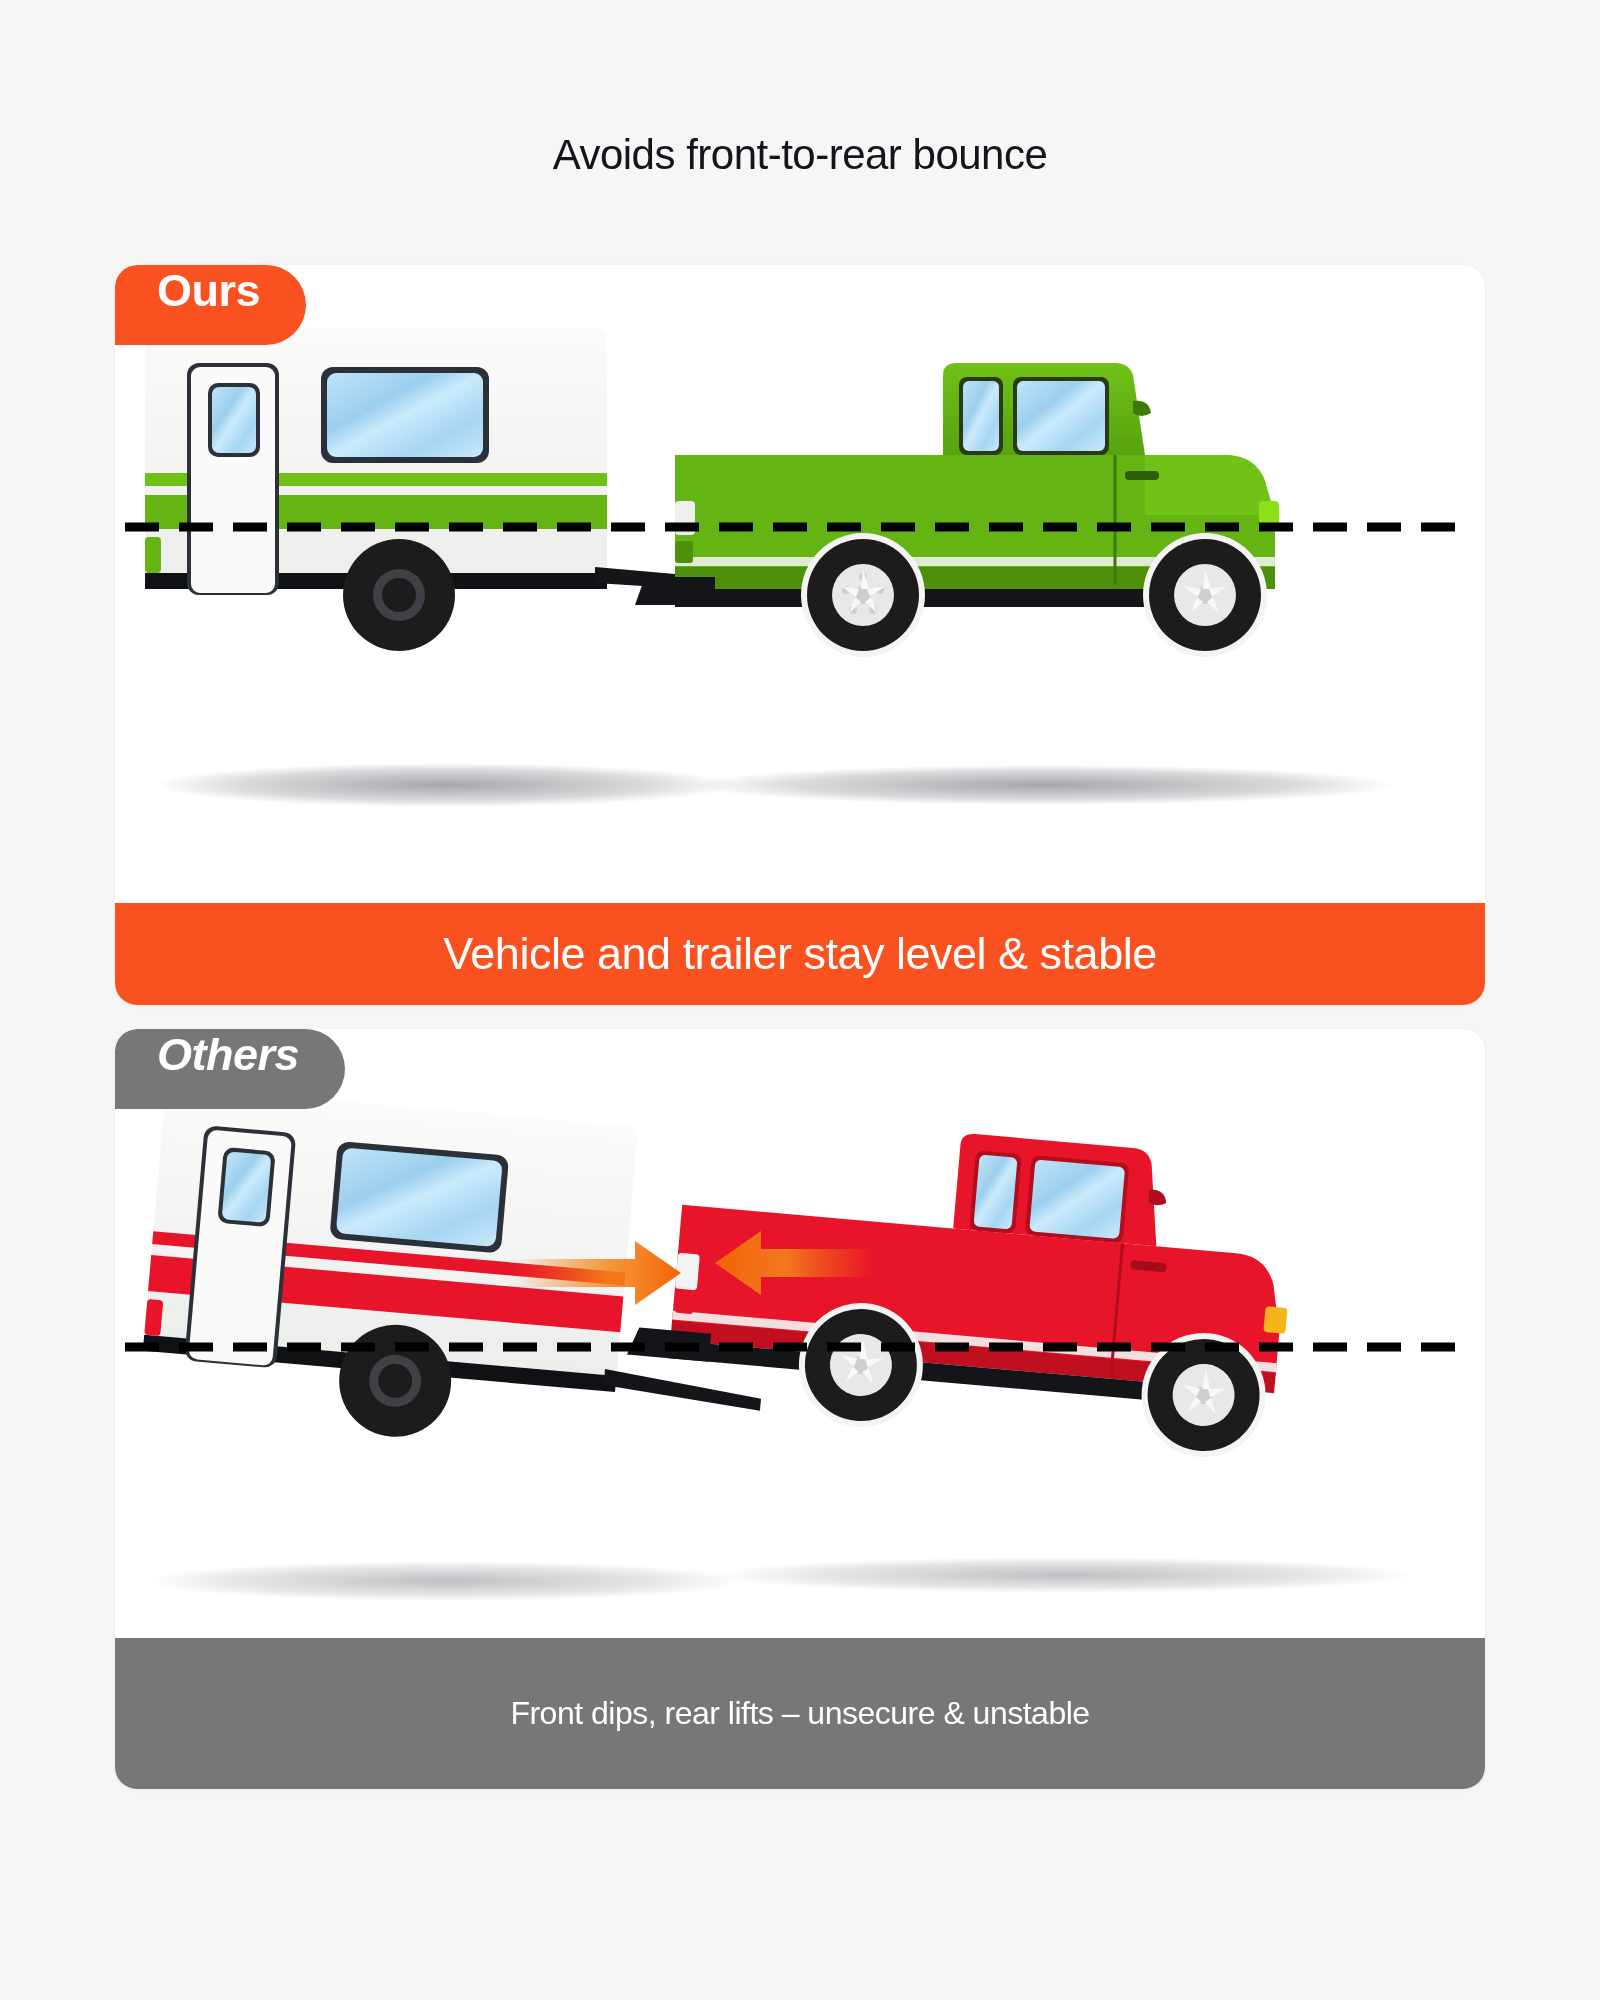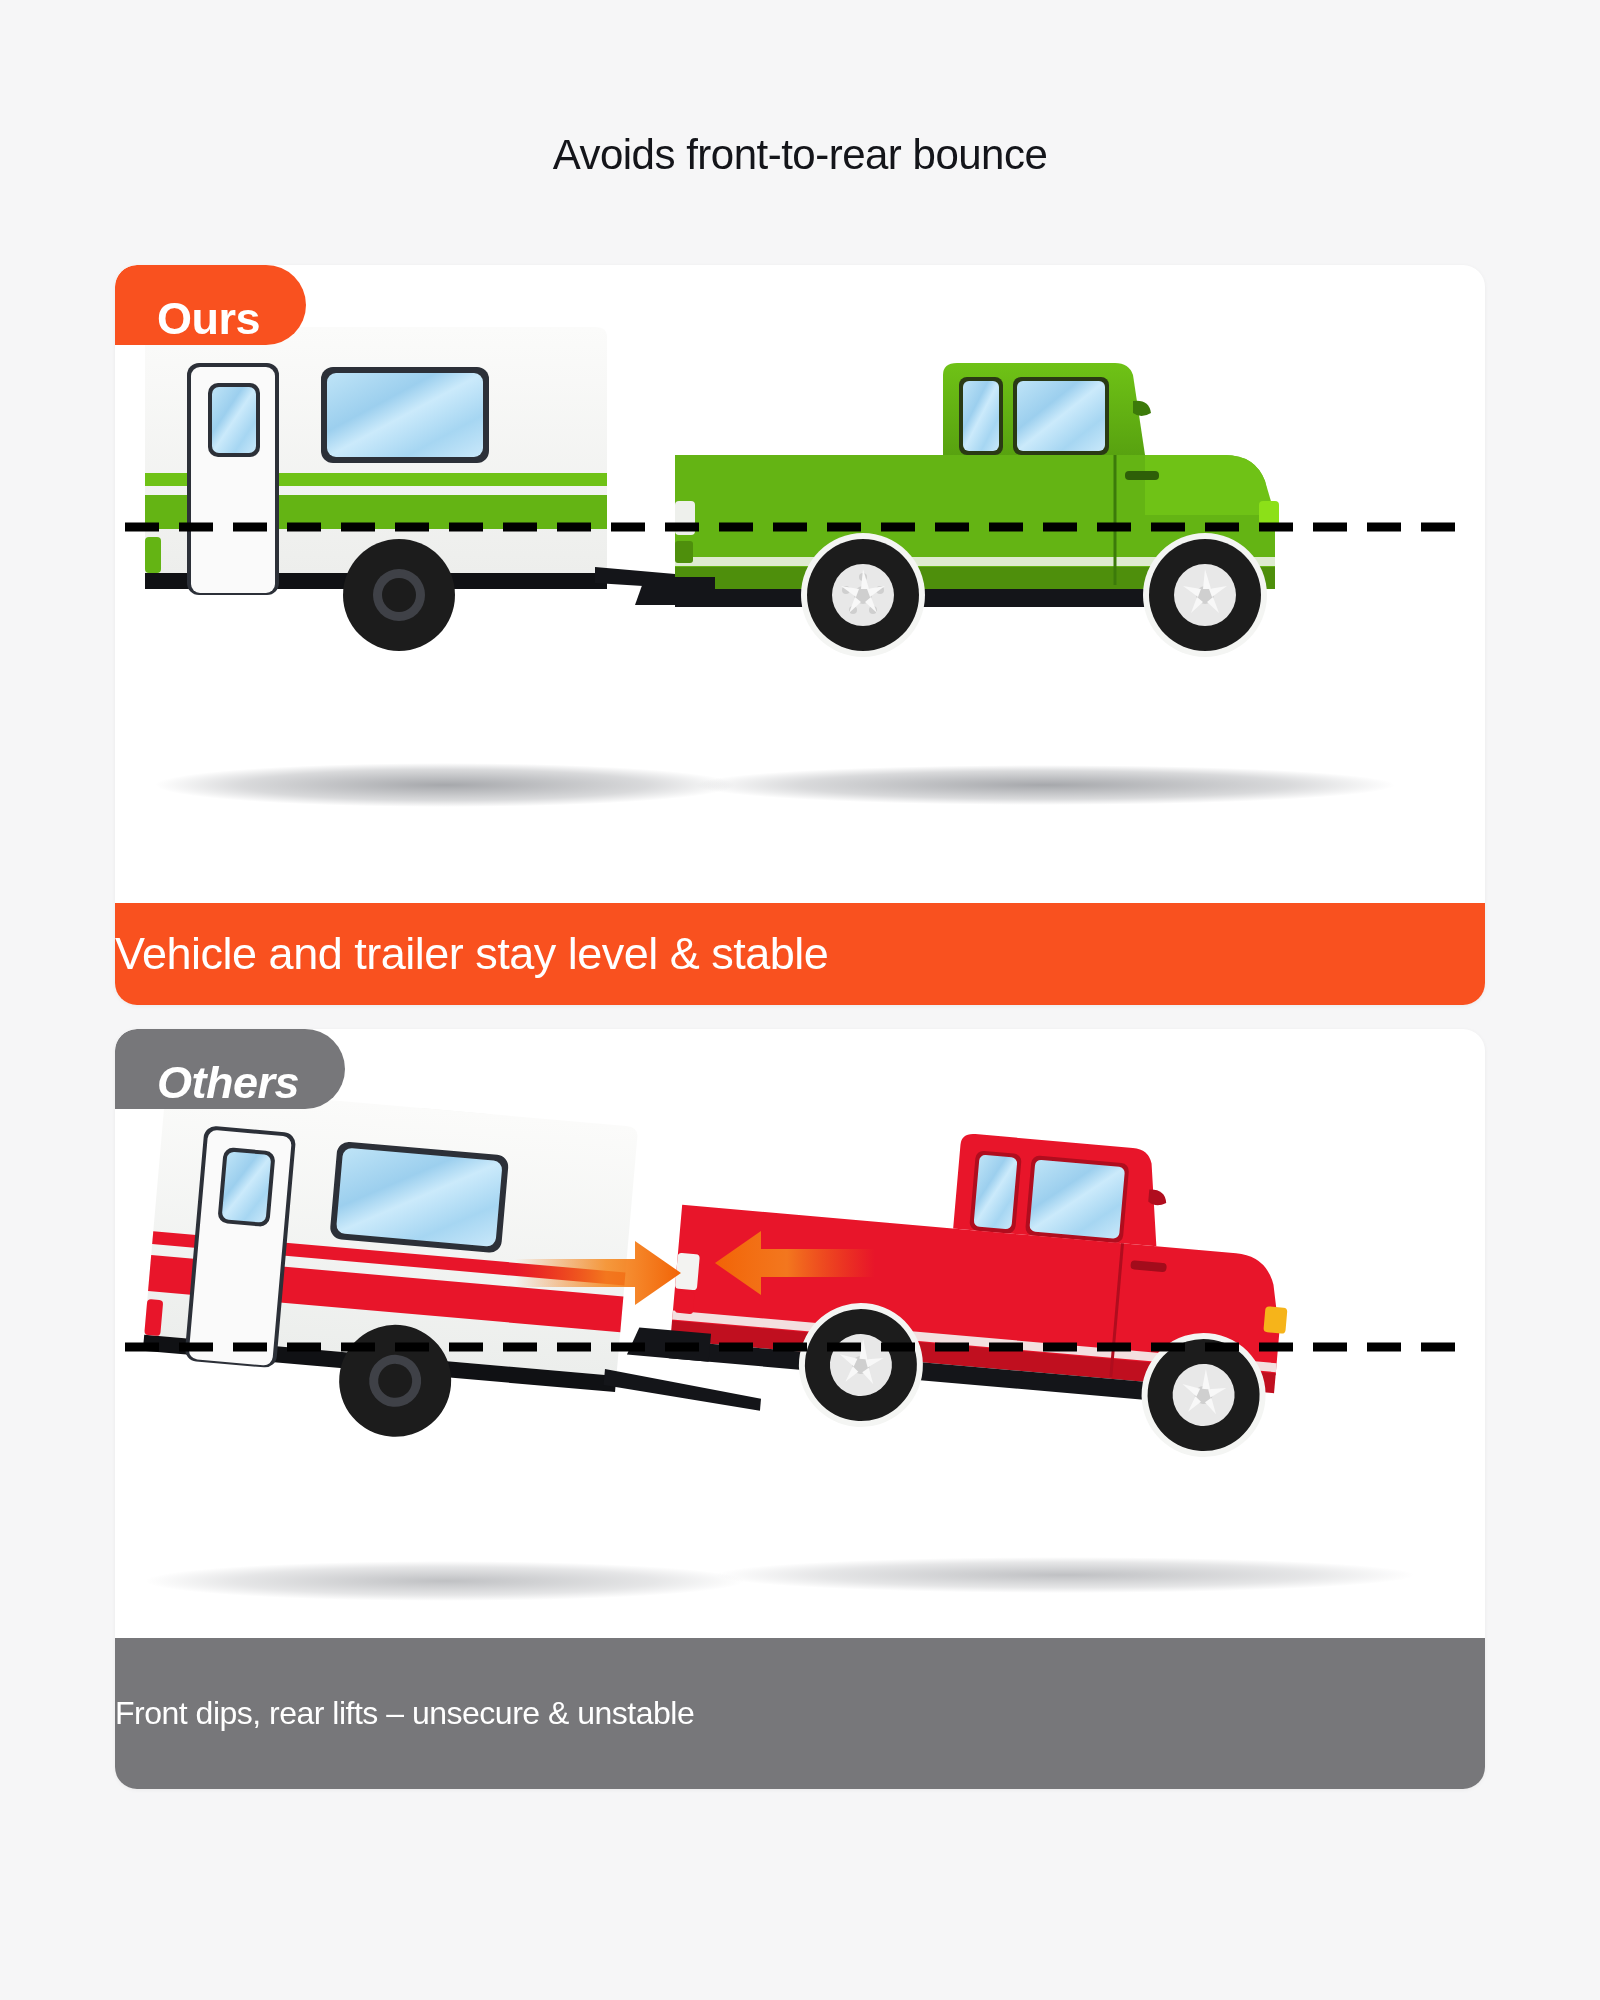--- a/index.html
+++ b/index.html
@@ -29,38 +29,38 @@
     border-radius: 22px;
     overflow: hidden;
     box-shadow: 0 1px 4px rgba(0,0,0,0.05);
   }
   #ours-card  { margin-top: 86px; height: 740px; }
   #others-card{ margin-top: 24px; height: 760px; }
 
   .badge {
     position: absolute; top: 0; left: 0;
     height: 80px; padding: 0 46px 0 42px;
-    display: flex; align-items: flex-end;
+    display: flex; align-items: flex-start;
     border-radius: 22px 40px 40px 0;
     font-size: 45px; font-weight: bold; color: #ffffff;
     letter-spacing: -0.5px;
     z-index: 5;
   }
   .badge.ours   { background: #f9511f; }
   .badge.others { background: #77777a; font-style: italic; }
 
   .stage { position: absolute; left: 0; right: 0; top: 0; }
   #ours-card   .stage { top: 40px;  height: 600px; }
   #others-card .stage { top: 60px;  height: 580px; }
   .stage svg { display: block; width: 100%; height: 100%; }
 
   .caption {
     position: absolute; left: 0; right: 0; bottom: 0;
     height: 102px;
-    display: flex; align-items: center; 
+    display: flex; align-items: center; justify-content: center;
     font-size: 45px; color: #ffffff; letter-spacing: -0.5px;
   }
   .caption.ours   { background: #f9511f; }
   .caption.others { background: #77777a; height: 151px; font-size: 32px; }
 </style>
 </head>
 <body>
 
 <div class="page">
 

